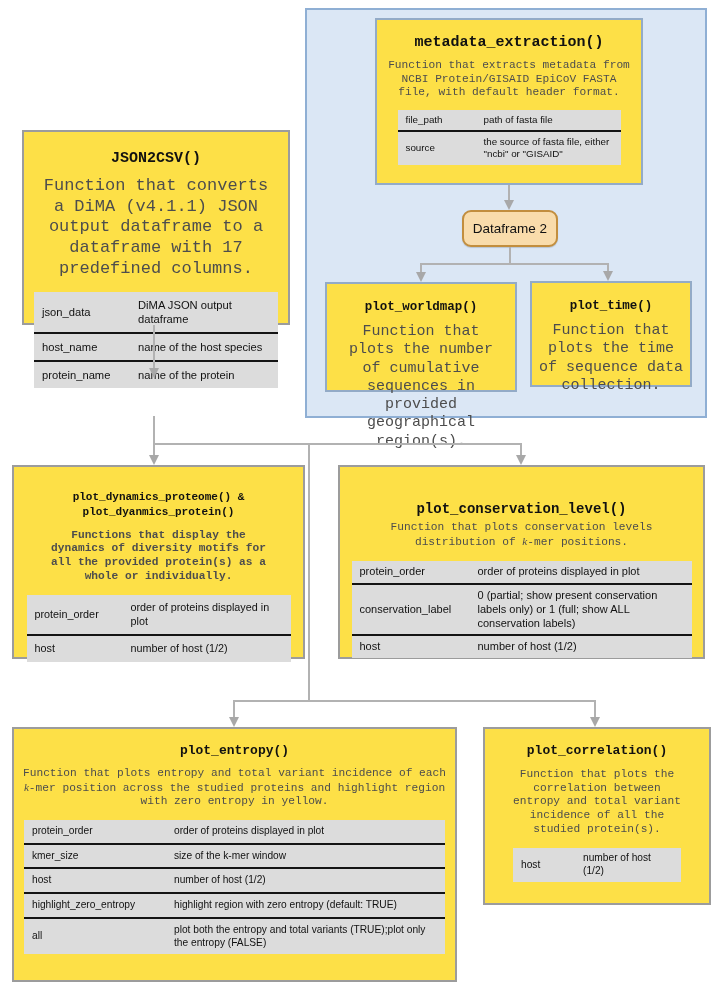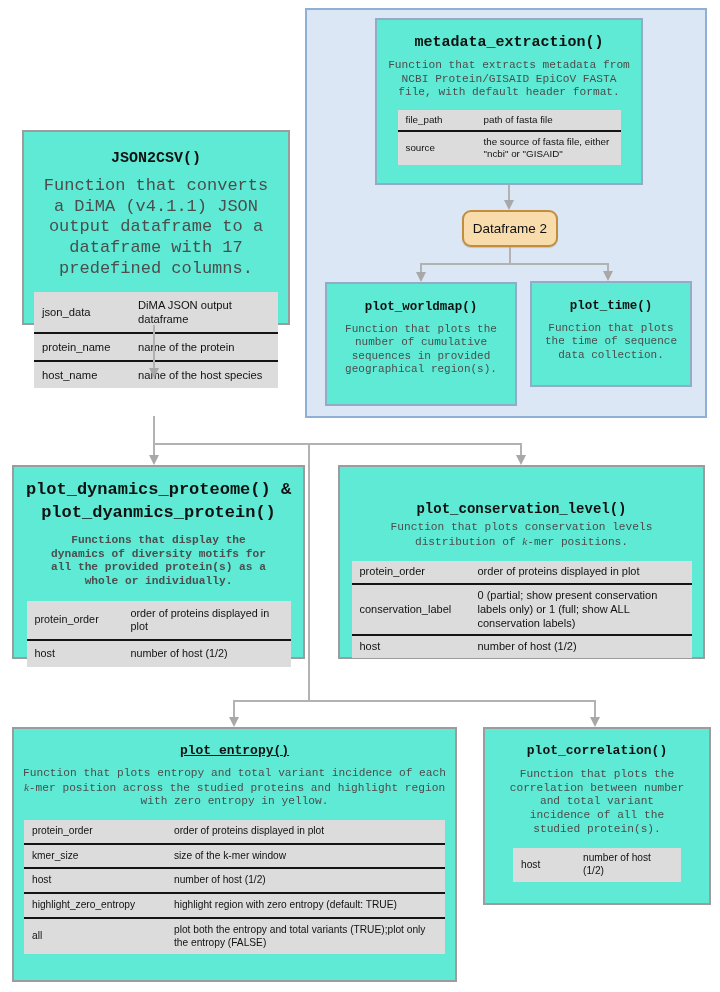--- a/index.html
+++ b/index.html
@@ -1,19 +1,19 @@
 <!DOCTYPE html>
 <html><head>
 <meta charset="utf-8">
 <style>
   html,body{margin:0;padding:0;background:#ffffff;}
   #stage{position:relative;width:720px;height:992px;background:#ffffff;overflow:hidden;
          font-family:"Liberation Sans",sans-serif;}
   .panel{position:absolute;background:#dbe7f5;border:2px solid #8fafd4;box-sizing:border-box;}
-  .fbox{position:absolute;background:#5eead4;border:2px solid #9c9c9c;box-sizing:border-box;
+  .fbox{position:absolute;background:#fde047;border:2px solid #9c9c9c;box-sizing:border-box;
         text-align:center;}
   .fbox.blue{border-color:#93abc7;}
   .ftitle{font-family:"Liberation Mono","DejaVu Sans Mono",monospace;font-weight:bold;
           color:#111;white-space:pre-wrap;}
   .fdesc{font-family:"Liberation Mono","DejaVu Sans Mono",monospace;color:#4d4d4d;
          margin:8px auto 0;line-height:1.22;}
   .fdesc i{font-family:"Liberation Serif",serif;}
   table.params{border-collapse:collapse;background:#dcdcdc;margin:10px auto 0;text-align:left;
                color:#111;}
   table.params td{padding:4px 8px;vertical-align:middle;line-height:1.25;}
@@ -28,33 +28,33 @@
   #box-metadata .ftitle{font-size:15px;padding-top:14px;}
   #box-metadata .fdesc{font-size:11.2px;width:252px;}
   #box-metadata table.params{width:223px;font-size:9.8px;}
   #box-metadata table.params td:first-child{width:62px;}
   #box-json2csv .ftitle{font-size:15px;padding-top:18px;}
   #box-json2csv .fdesc{font-size:17px;width:238px;margin-top:9px;}
   #box-json2csv table.params{width:244px;font-size:11.2px;margin-top:12px;}
   #box-json2csv table.params td:first-child{width:80px;}
   #box-json2csv table.params td{padding:6px 8px;}
   #box-worldmap .ftitle,#box-time .ftitle{font-size:12.5px;padding-top:16px;}
-  #box-worldmap .fdesc,#box-time .fdesc{font-size:11px;margin-top:9px;}
+  #box-worldmap .fdesc,#box-time .fdesc{font-size:15px;margin-top:9px;}
   #box-worldmap .fdesc{width:168px;}
   #box-time .fdesc{width:146px;}
-  #box-dynamics .ftitle{font-size:17px;padding-top:12px;line-height:1.35;}
+  #box-dynamics .ftitle{font-size:11px;padding-top:23px;line-height:1.35;}
   #box-dynamics .fdesc{font-size:11.2px;width:232px;margin-top:9px;font-weight:bold;}
   #box-dynamics table.params{width:264px;font-size:10.8px;margin-top:12px;}
   #box-dynamics table.params td:first-child{width:80px;}
   #box-dynamics table.params td{padding:6px 8px;}
   #box-conservation .ftitle{font-size:14px;padding-top:34px;}
   #box-conservation .fdesc{font-size:11.2px;width:300px;margin-top:4px;}
   #box-conservation table.params{width:340px;font-size:11px;margin-top:12px;}
   #box-conservation table.params td:first-child{width:102px;}
-  #box-entropy .ftitle{font-size:13px;padding-top:14px;text-decoration:underline;}
+  #box-entropy .ftitle{font-size:13px;padding-top:14px;}
   #box-entropy .fdesc{font-size:11.2px;width:426px;margin-top:9px;}
   #box-entropy table.params{width:421px;font-size:10.2px;margin-top:11px;}
   #box-entropy table.params td:first-child{width:126px;}
   #box-entropy table.params td{padding:5px 8px;}
   #box-correlation .ftitle{font-size:13px;padding-top:14px;}
   #box-correlation .fdesc{font-size:11.2px;width:180px;margin-top:10px;}
   #box-correlation table.params{width:168px;font-size:10.2px;margin-top:12px;}
   #box-correlation table.params td:first-child{width:46px;}
 </style>
 </head>
@@ -76,46 +76,46 @@
       <tr>
         <td>source</td>
         <td>the source of fasta file, either "ncbi" or "GISAID"</td>
       </tr>
     </tbody>
       </table>
   </div>
 
   <div class="badge" style="left:462px;top:210px;width:96px;height:37px;">Dataframe 2</div>
 
-  <div class="fbox blue" id="box-worldmap" style="left:325px;top:282px;width:192px;height:124px;">
+  <div class="fbox blue" id="box-worldmap" style="left:325px;top:282px;width:192px;height:110px;">
     <div class="ftitle">plot_worldmap()</div>
     <div class="fdesc">Function that plots the number of cumulative sequences in provided geographical region(s).</div>
   </div>
 
   <div class="fbox blue" id="box-time" style="left:530px;top:281px;width:162px;height:106px;">
     <div class="ftitle">plot_time()</div>
     <div class="fdesc">Function that plots the time of sequence data collection.</div>
   </div>
 
   <div class="fbox" id="box-json2csv" style="left:22px;top:130px;width:268px;height:195px;">
     <div class="ftitle">JSON2CSV()</div>
     <div class="fdesc">Function that converts a DiMA (v4.1.1) JSON output dataframe to a dataframe with 17 predefined columns.</div>
     <table class="params">
       <tbody>
           <tr>
         <td>json_data</td>
         <td>DiMA JSON output dataframe</td>
       </tr>
       <tr>
+        <td>host_name</td>
+        <td>name of the host species</td>
+      </tr>
+      <tr>
         <td>protein_name</td>
         <td>name of the protein</td>
-      </tr>
-      <tr>
-        <td>host_name</td>
-        <td>name of the host species</td>
       </tr>
     </tbody>
       </table>
   </div>
 
 
   <div class="fbox" id="box-dynamics" style="left:12px;top:465px;width:293px;height:194px;">
     <div class="ftitle">plot_dynamics_proteome() &amp; plot_dyanmics_protein()</div>
     <div class="fdesc">Functions that display the dynamics of diversity motifs for all the provided protein(s) as a whole or individually.</div>
     <table class="params">
@@ -177,21 +177,21 @@
       <tr>
         <td>all</td>
         <td>plot both the entropy and total variants (TRUE);plot only the entropy (FALSE)</td>
       </tr>
     </tbody>
       </table>
   </div>
 
   <div class="fbox" id="box-correlation" style="left:483px;top:727px;width:228px;height:178px;">
     <div class="ftitle">plot_correlation()</div>
-    <div class="fdesc">Function that plots the correlation between number and total variant incidence of all the studied protein(s).</div>
+    <div class="fdesc">Function that plots the correlation between entropy and total variant incidence of all the studied protein(s).</div>
     <table class="params">
       <tbody>
           <tr>
         <td>host</td>
         <td>number of host (1/2)</td>
       </tr>
     </tbody>
       </table>
   </div>
 

